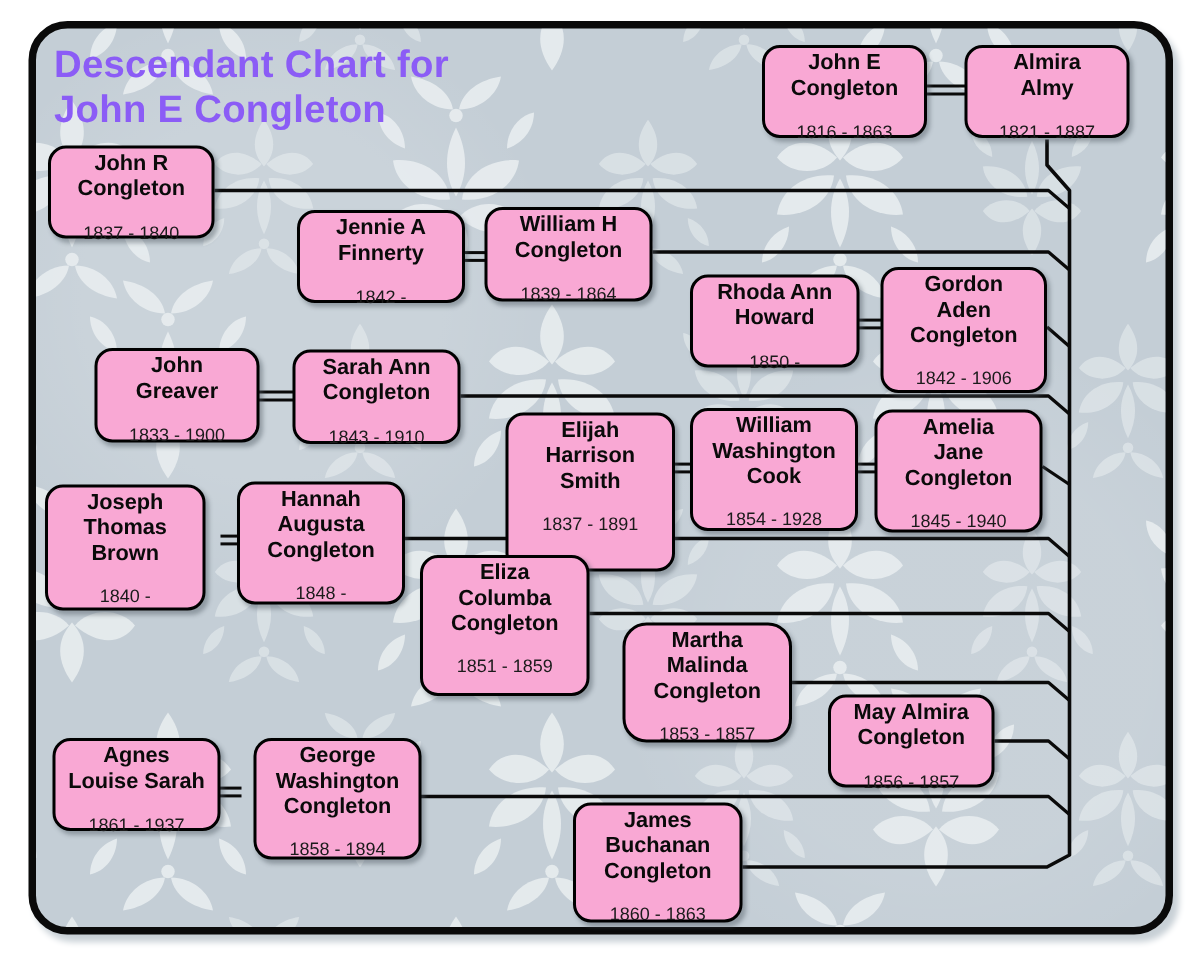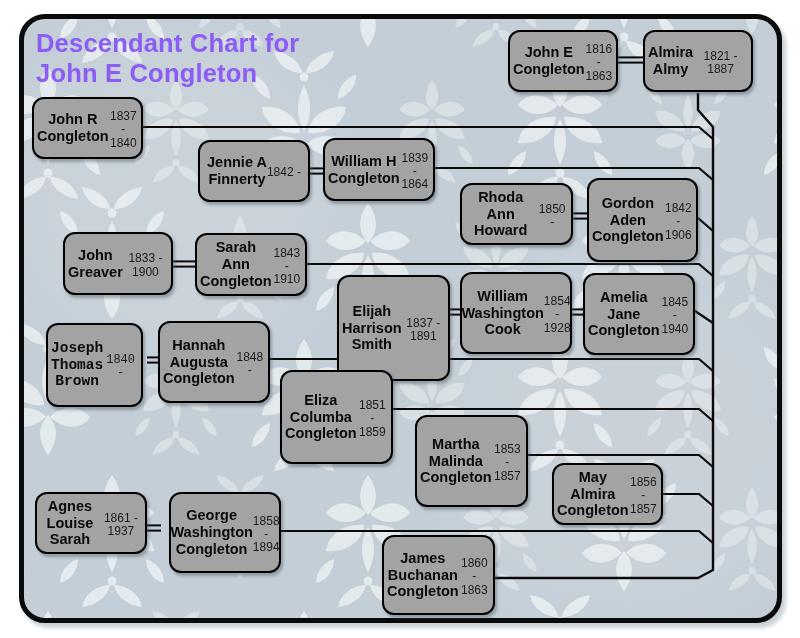--- a/index.html
+++ b/index.html
@@ -24,31 +24,31 @@
   .lines-svg{position:absolute;left:0;top:0;width:800px;height:638px;pointer-events:none;}
   
   .title{
     position:absolute;left:36px;top:28px;
     font-size:25.5px;font-weight:bold;line-height:1.18;color:#8b5cf6;
     letter-spacing:0.2px;
   }
   
   .person{
     position:absolute;box-sizing:border-box;
-    background:#a3a3a3;border:2.4px solid #000000;border-radius:12px;
+    background:#f9a8d4;border:2.4px solid #000000;border-radius:12px;
     box-shadow:2px 2.5px 3px rgba(80,90,100,0.45);
-    display:flex;flex-direction:row;justify-content:center;align-items:center;
+    display:flex;flex-direction:column;align-items:center;
     text-align:center;padding:2px 3px;
   }
   .pname{
     font-weight:bold;font-size:14.5px;line-height:1.16;color:#0a0a0a;
     white-space:pre-line;
   }
   .pdates{
-    font-size:12px;line-height:1.1;color:#1b1b1b;margin-top:4px;
+    font-size:12px;line-height:1.1;color:#1b1b1b;margin-top:14px;
   }
 </style>
 </head>
 <body>
 
 <div class="page">
 
   <div class="chart-canvas">
     <svg class="pattern-svg" xmlns="http://www.w3.org/2000/svg" width="753" height="599">
       <defs>
@@ -212,39 +212,39 @@
 Washington
 Cook</div>
         <div class="pdates">1854 - 1928</div>
       </div>
       <div class="person" style="left: 583px; top: 273px; width: 112px; height: 82px;">
         <div class="pname">Amelia
 Jane
 Congleton</div>
         <div class="pdates">1845 - 1940</div>
       </div>
-      <div class="person" style="left: 46px; top: 323px; width: 97px; height: 84px; font-family: Liberation Mono, monospace;">
+      <div class="person" style="left: 30px; top: 323px; width: 107px; height: 84px;">
         <div class="pname">Joseph
 Thomas
 Brown</div>
         <div class="pdates">1840 -</div>
       </div>
       <div class="person" style="left: 158px; top: 321px; width: 112px; height: 82px;">
         <div class="pname">Hannah
 Augusta
 Congleton</div>
         <div class="pdates">1848 -</div>
       </div>
       <div class="person" style="left: 280px; top: 370px; width: 113px; height: 94px;">
         <div class="pname">Eliza
 Columba
 Congleton</div>
         <div class="pdates">1851 - 1859</div>
       </div>
-      <div class="person" style="left: 415px; top: 415px; width: 113px; height: 92px;">
+      <div class="person" style="left: 415px; top: 415px; width: 113px; height: 80px; border-radius: 16px;">
         <div class="pname">Martha
 Malinda
 Congleton</div>
         <div class="pdates">1853 - 1857</div>
       </div>
       <div class="person" style="left: 552px; top: 463px; width: 111px; height: 62px;">
         <div class="pname">May Almira
 Congleton</div>
         <div class="pdates">1856 - 1857</div>
       </div>

